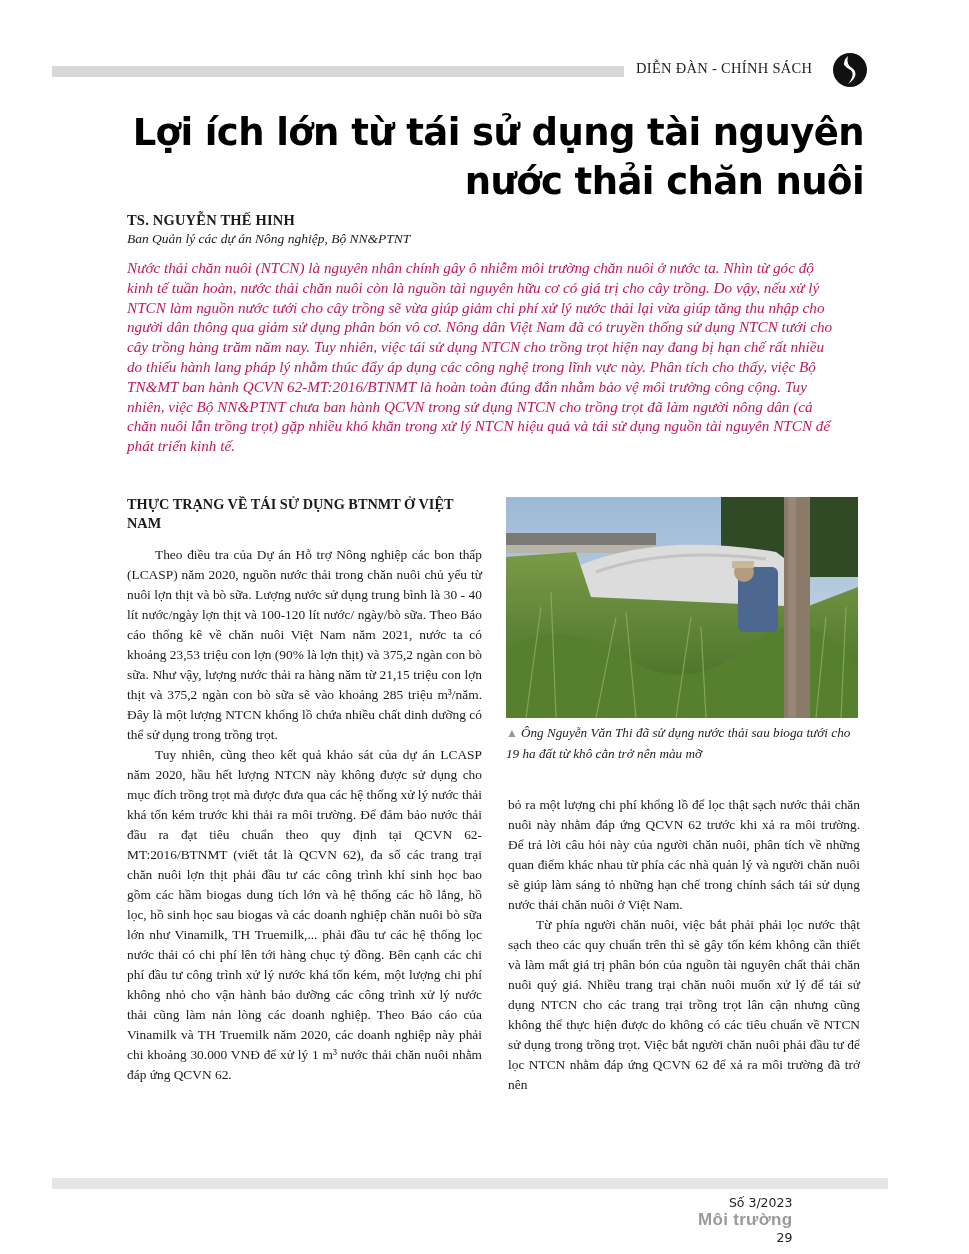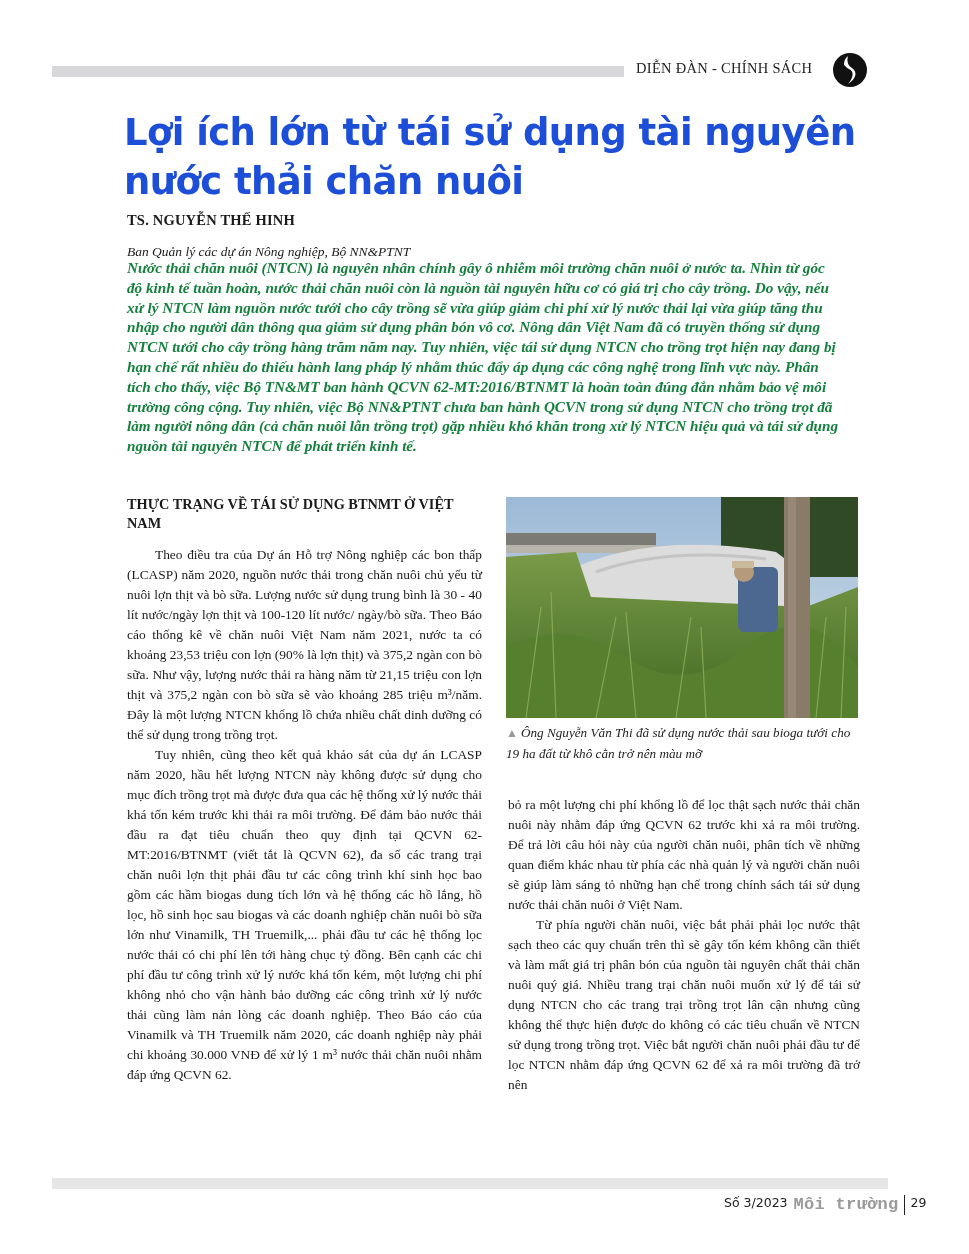--- a/index.html
+++ b/index.html
@@ -2,38 +2,38 @@
 <html><head>
 <meta charset="utf-8">
 <style>
   html, body { margin:0; padding:0; background:#ffffff; }
   body { width:969px; height:1254px; position:relative; overflow:hidden; color:#1a1a1a;
          font-family:"Liberation Serif","DejaVu Serif",serif; }
   .topbar { position:absolute; left:52px; top:66px; width:572px; height:11px; background:#d8d8da; }
   .section-label { position:absolute; left:636px; top:60px; font-size:14.5px; letter-spacing:0.3px; color:#222; white-space:nowrap; }
   .logo { position:absolute; left:832px; top:52px; width:36px; height:36px; }
   .title { position:absolute; left:124px; top:108px; width:740px; font-family:"DejaVu Sans","Liberation Sans",sans-serif;
-           font-weight:bold; font-size:37px; line-height:49px; color:#1d4ed8; letter-spacing:-0.6px; }
+           font-weight:bold; font-size:37px; line-height:49px; color:#000000; letter-spacing:-0.6px;text-align:right; }
   .author { position:absolute; left:127px; top:212px; font-size:14.5px; font-weight:bold; letter-spacing:0.2px; }
-  .affil { position:absolute; left:127px; top:231px; font-size:13.5px; font-style:italic;margin-top:13px; }
+  .affil { position:absolute; left:127px; top:231px; font-size:13.5px; font-style:italic; }
   .sapo { position:absolute; left:127px; top:258px; width:716px; font-size:15.2px; line-height:19.8px;
-          font-style:italic; font-weight:bold; color:#15803d; text-align:left; }
+          font-style:italic; font-weight:normal; color:#be185d; text-align:left; }
   .col-left { position:absolute; left:127px; top:495px; width:355px; }
   .col-right { position:absolute; left:508px; top:795px; width:352px; }
   h2 { font-size:14.3px; font-weight:bold; margin:0 0 12px 0; line-height:19px; letter-spacing:0; }
   .col-right h2 { margin-top:13px; margin-bottom:10px; }
   p { margin:0; font-size:13.4px; line-height:20px; text-align:justify; text-indent:28px; }
   p.noindent { text-indent:0; }
   .photo { position:absolute; left:506px; top:497px; width:352px; height:221px; overflow:hidden; }
   .caption { position:absolute; left:506px; top:723px; width:360px; font-size:13.2px; line-height:19.5px; font-style:italic; color:#222; }
   .caption .tri { color:#999; font-style:normal; font-size:12px; margin-right:3px; }
   .botbar { position:absolute; left:52px; top:1178px; width:836px; height:11px; background:#e6e6e6; }
-  .footer { position:absolute; left:724px; top:1195px; height:22px; display:flex; align-items:flex-start;
-            font-family:"DejaVu Sans","Liberation Sans",sans-serif; font-size:12.5px; color:#222; }
-  .footer .mag { font-family:Liberation Mono, monospace; font-weight:bold; font-size:17px; color:#9a9a9a; margin-left:6px; letter-spacing:0.3px; }
+  .footer { position:absolute; left:692px; top:1195px; height:22px; display:flex; align-items:flex-end;
+            font-family:"DejaVu Sans","Liberation Sans",sans-serif; font-size:12.5px; color:#222;flex-direction:column; }
+  .footer .mag { font-family:Liberation Sans, sans-serif; font-weight:bold; font-size:17px; color:#9a9a9a; margin-left:6px; letter-spacing:0.3px; }
   .footer .sep { width:1px; height:20px; background:#222; margin:0 6px 0 5px; }
 </style>
 </head>
 <body>
 
 <div class="topbar"></div>
 <div class="section-label">DIỄN ĐÀN - CHÍNH SÁCH</div>
 <svg class="logo" viewBox="0 0 36 36">
   <circle cx="18" cy="18" r="17" fill="#111"></circle>
   <path d="M16 4 C10 9, 12 15, 17 17 C22 19, 22 25, 16 32 C24 27, 26 20, 20 16 C15 13, 15 8, 16 4 Z" fill="#fff"></path>

